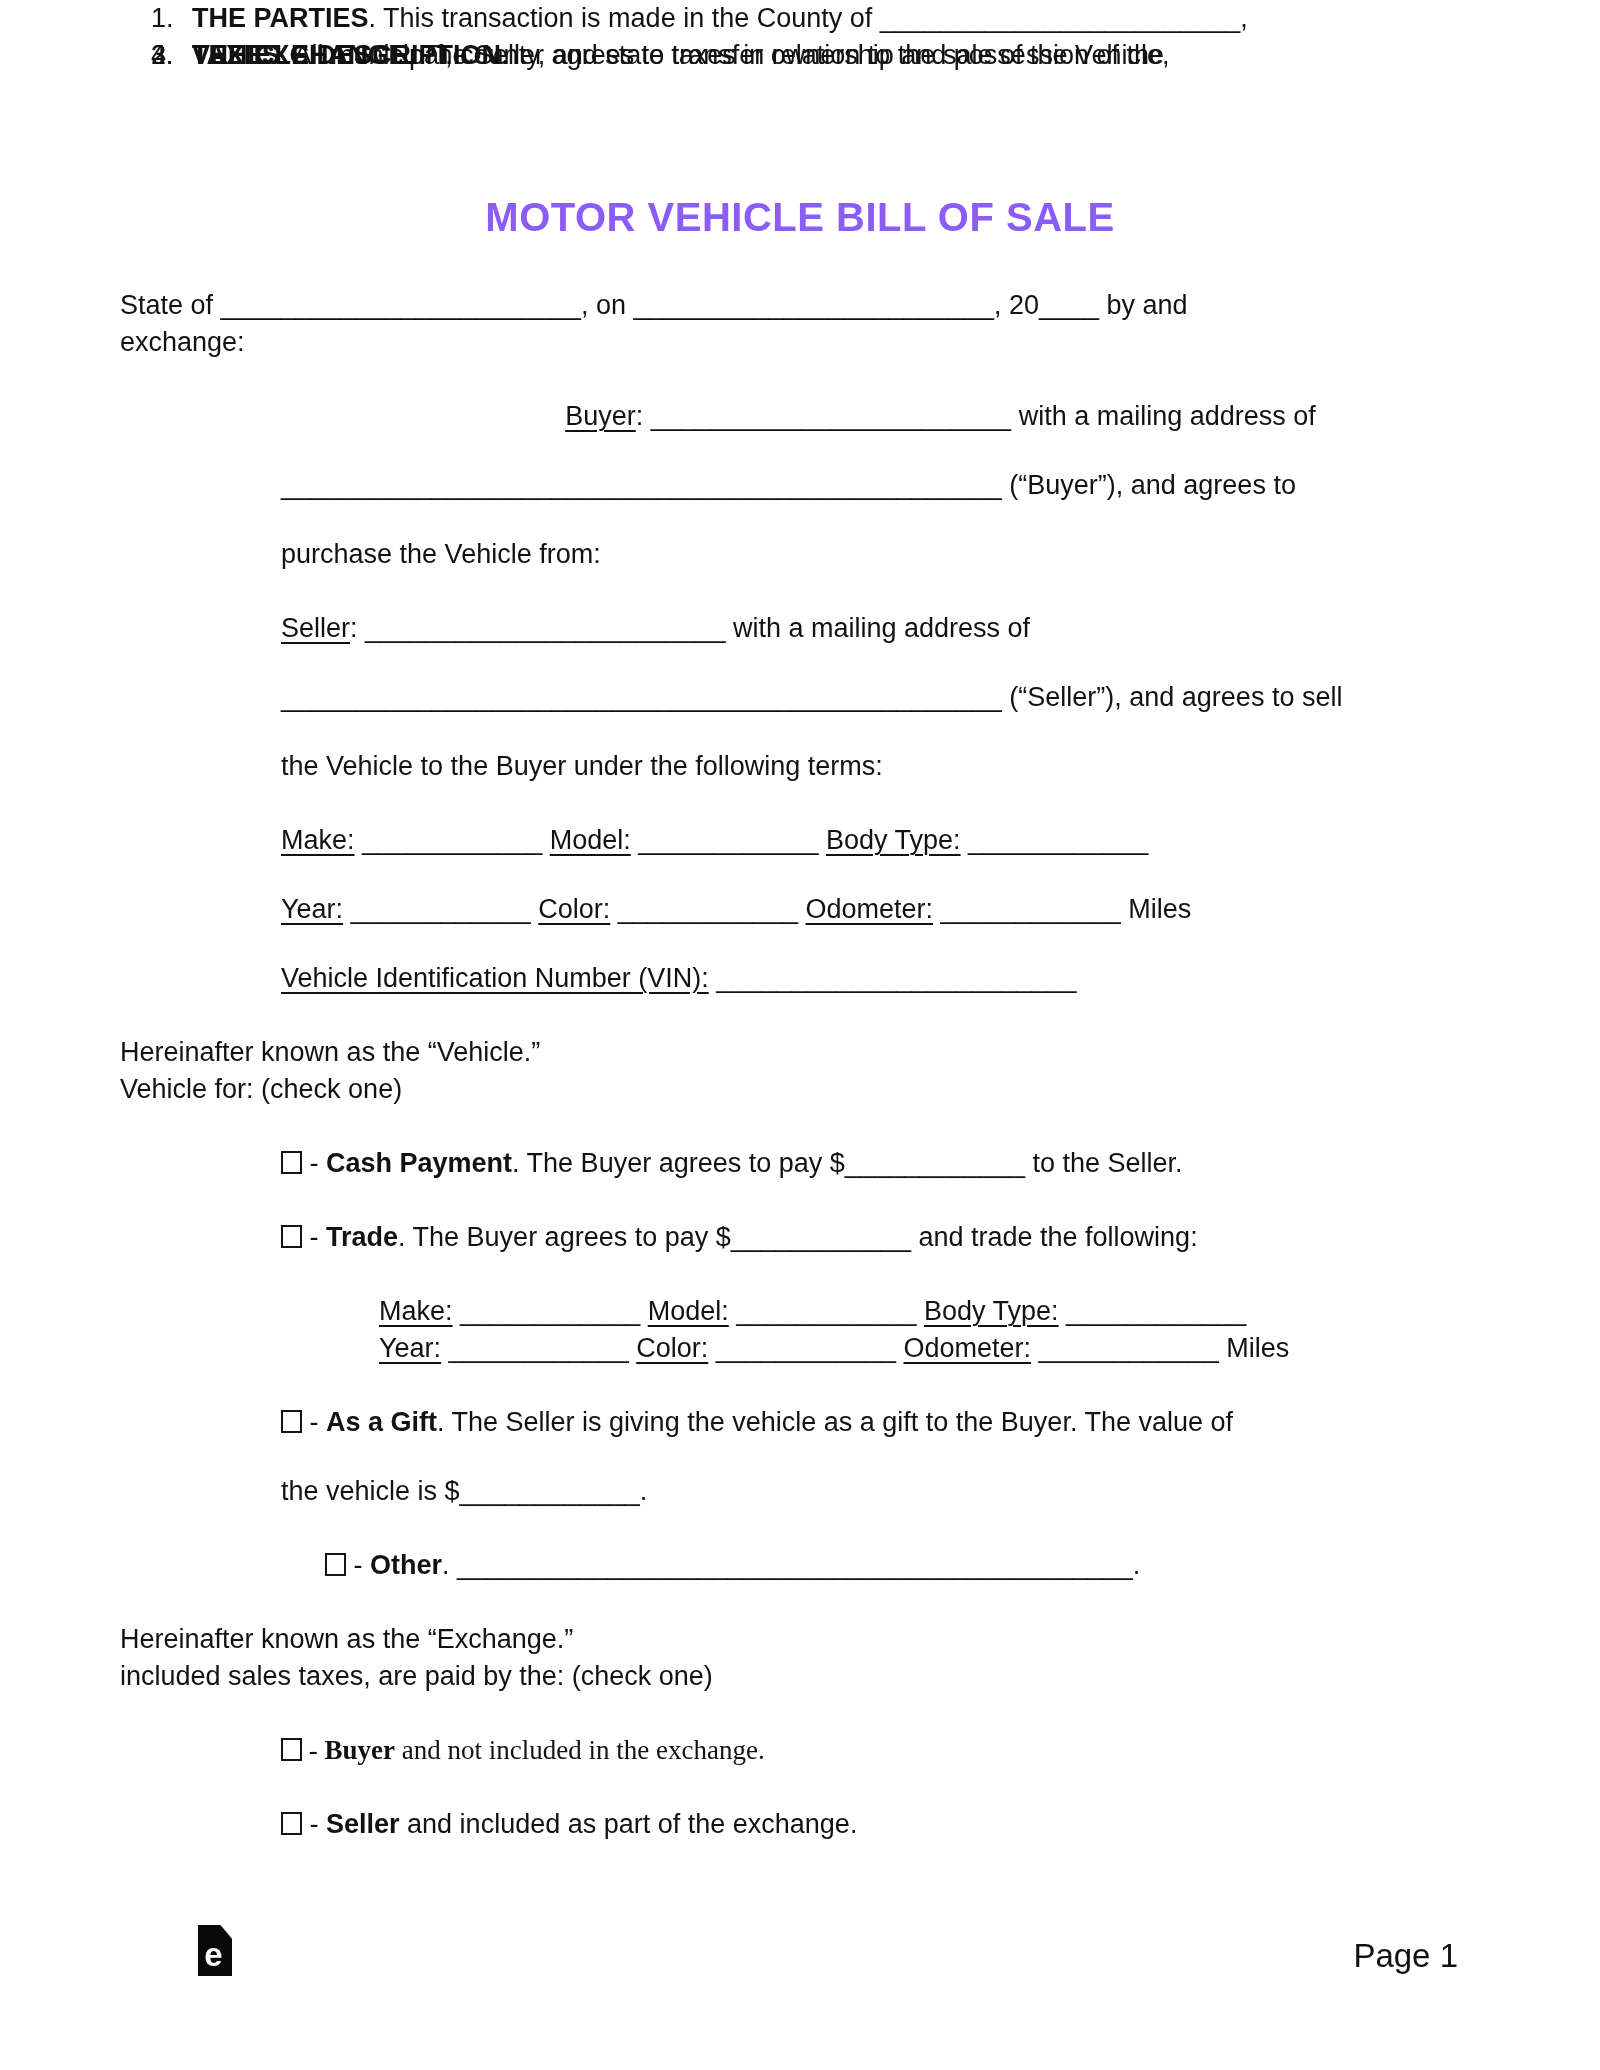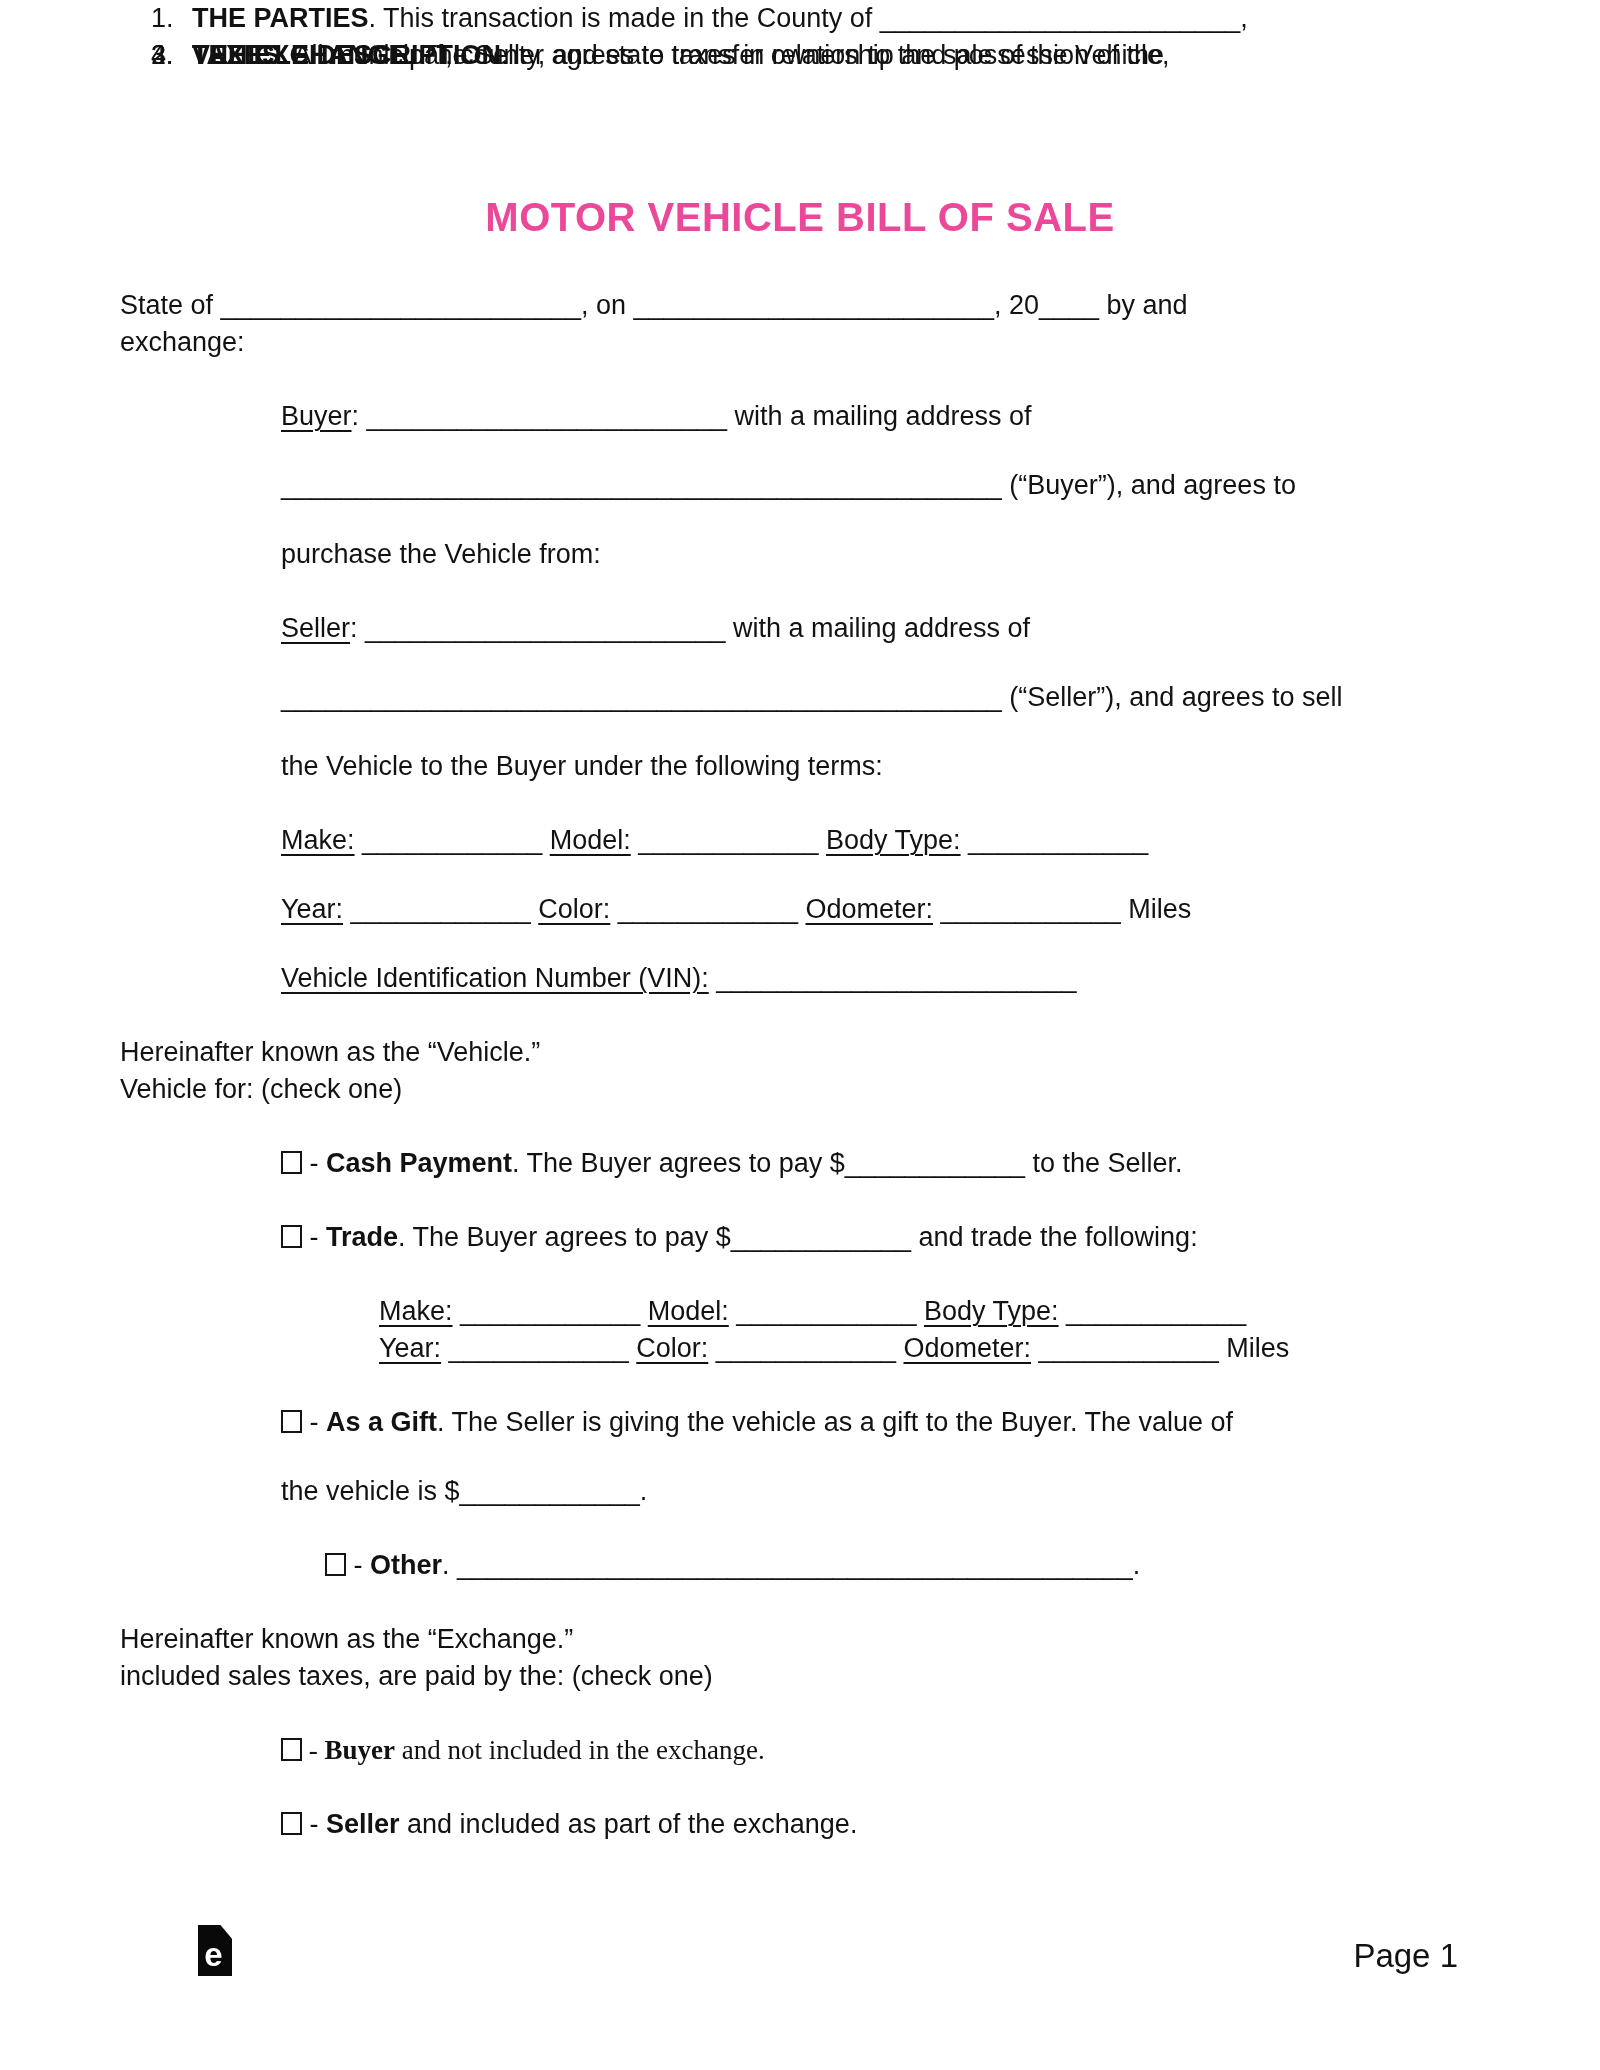--- a/index.html
+++ b/index.html
@@ -13,21 +13,21 @@
     font-size:27px;
     line-height:37px;
     overflow:hidden;
   }
   .title{
     margin:195px 0 48px 0;
     text-align:center;
     font-size:40px;
     line-height:44px;
     font-weight:bold;
-    color:#ec4899;
+    color:#8b5cf6;
     letter-spacing:0.5px;
   }
   .line{
     margin:0;
     position:relative;
     white-space:nowrap;
   }
   .line.num{margin-left:233px;}
   .line.l1{margin-left:120px;}
   .line.l2{margin-left:281px;margin-top:32px;}
@@ -82,21 +82,21 @@
 </head>
 <body>
 
 <div class="page">
   <h1 class="title">MOTOR VEHICLE BILL OF SALE</h1>
 
   <main>
       <p class="line num"><span class="num">1.</span><span class="bold">THE PARTIES</span><span class="">. This transaction is made in the County of </span><span class="">________________________</span><span class="">,</span></p>
       <p class="line l1"><span class="">State of </span><span class="">________________________</span><span class="">, on </span><span class="">________________________</span><span class="">, 20____ by and</span></p>
       <p class="line l1"><span class="">exchange:</span></p>
-      <p class="line l2" style="margin-top: 37px;"><span class="ul">Buyer</span><span class="">: </span><span class="">________________________</span><span class=""> with a mailing address of</span></p>
+      <p class="line l2" style="margin-top: 37px; text-align: center;"><span class="ul">Buyer</span><span class="">: </span><span class="">________________________</span><span class=""> with a mailing address of</span></p>
       <p class="line l2"><span class="">________________________________________________</span><span class=""> (“Buyer”), and agrees to</span></p>
       <p class="line l2"><span class="">purchase the Vehicle from:</span></p>
       <p class="line l2" style="margin-top: 37px;"><span class="ul">Seller</span><span class="">: </span><span class="">________________________</span><span class=""> with a mailing address of</span></p>
       <p class="line l2"><span class="">________________________________________________</span><span class=""> (“Seller”), and agrees to sell</span></p>
       <p class="line l2"><span class="">the Vehicle to the Buyer under the following terms:</span></p>
       <p class="line num" style="margin-top: 37px;"><span class="num">2.</span><span class="bold">VEHICLE DESCRIPTION</span><span class="">.</span></p>
       <p class="line l2" style="margin-top: 37px;"><span class="ul">Make:</span><span class=""> ____________ </span><span class="ul">Model:</span><span class=""> ____________ </span><span class="ul">Body Type:</span><span class=""> ____________</span></p>
       <p class="line l2"><span class="ul">Year:</span><span class=""> ____________ </span><span class="ul">Color:</span><span class=""> ____________ </span><span class="ul">Odometer:</span><span class=""> ____________ Miles</span></p>
       <p class="line l2"><span class="ul">Vehicle Identification Number (VIN):</span><span class=""> ________________________</span></p>
       <p class="line l1" style="margin-top: 37px;"><span class="">Hereinafter known as the “Vehicle.”</span></p>

